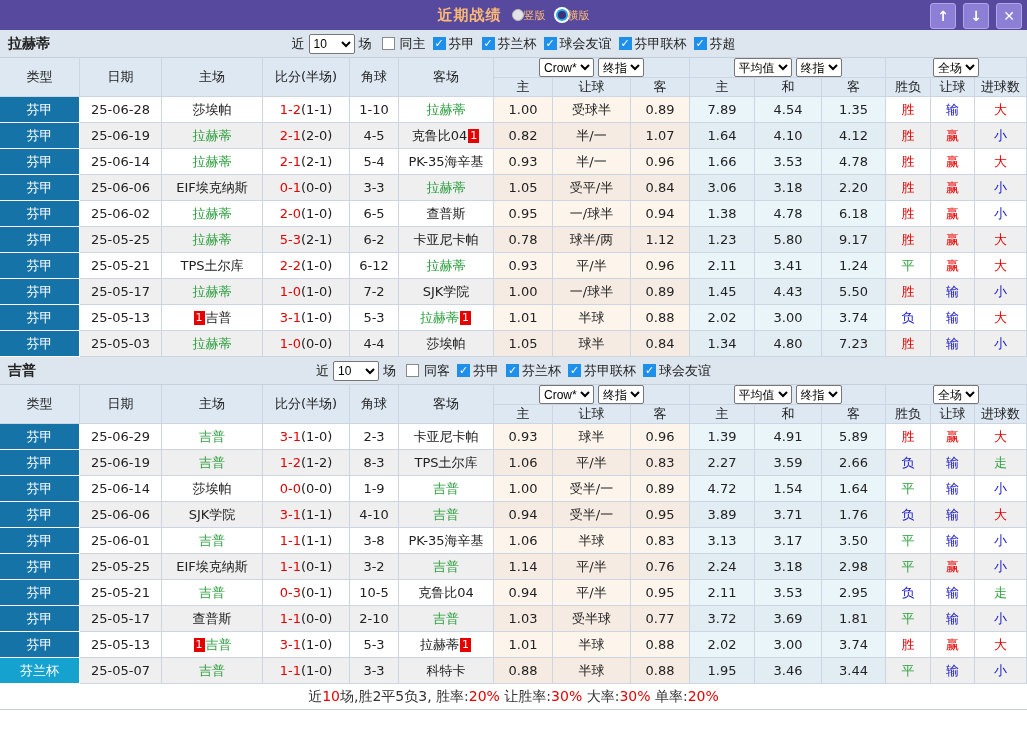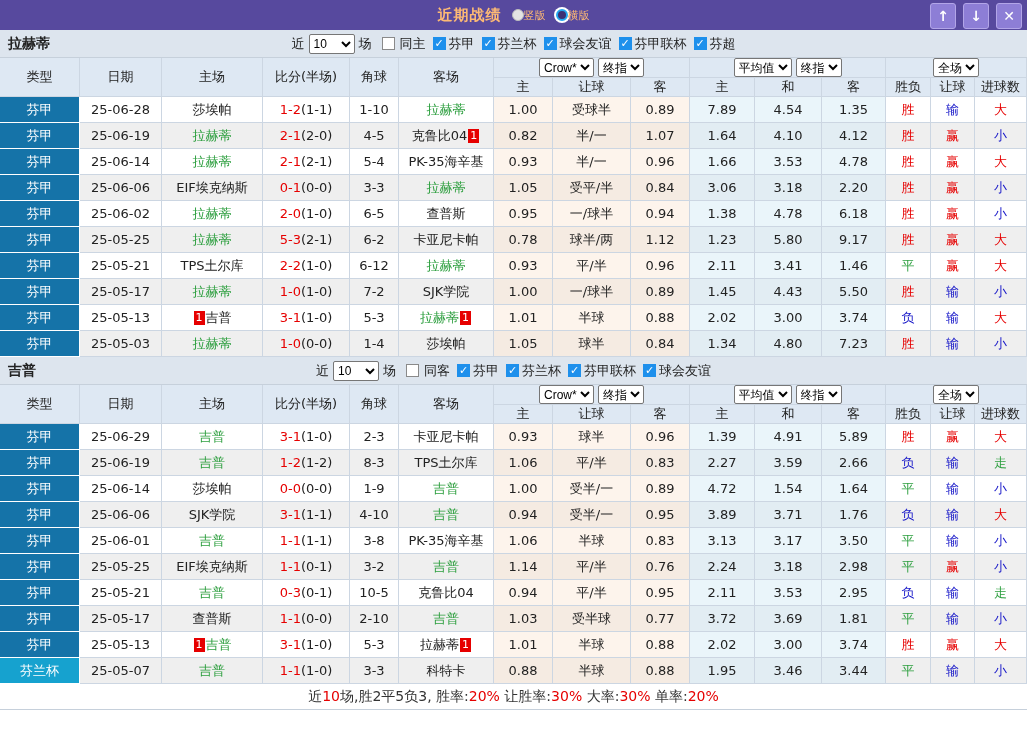--- a/index.html
+++ b/index.html
@@ -256,21 +256,21 @@
               <td class="c-plain">25-05-21</td>
               <td class="c-plain team-cell"><span class="team-text">TPS土尔库</span></td>
               <td class="c-plain"><span class="score-main">2-2</span><span class="score-half">(1-0)</span></td>
               <td class="c-plain">6-12</td>
               <td class="c-plain team-cell"><span class="green-team">拉赫蒂</span></td>
               <td class="c-hcp">0.93</td>
               <td class="c-hcp">平/半</td>
               <td class="c-hcp">0.96</td>
               <td class="c-avg">2.11</td>
               <td class="c-avg">3.41</td>
-              <td class="c-avg">1.46</td>
+              <td class="c-avg">1.24</td>
               <td class="c-plain res-g">平</td>
               <td class="c-plain res-r">赢</td>
               <td class="c-plain res-r">大</td>
             </tr>
             <tr>
               <td class="t-cell">芬甲</td>
               <td class="c-plain">25-05-17</td>
               <td class="c-plain team-cell"><span class="green-team">拉赫蒂</span></td>
               <td class="c-plain"><span class="score-main">1-0</span><span class="score-half">(1-0)</span></td>
               <td class="c-plain">7-2</td>
@@ -300,21 +300,21 @@
               <td class="c-avg">3.74</td>
               <td class="c-plain res-b">负</td>
               <td class="c-plain res-b">输</td>
               <td class="c-plain res-r">大</td>
             </tr>
             <tr>
               <td class="t-cell">芬甲</td>
               <td class="c-plain">25-05-03</td>
               <td class="c-plain team-cell"><span class="green-team">拉赫蒂</span></td>
               <td class="c-plain"><span class="score-main">1-0</span><span class="score-half">(0-0)</span></td>
-              <td class="c-plain">1-4</td>
+              <td class="c-plain">4-4</td>
               <td class="c-plain team-cell"><span class="team-text">莎埃帕</span></td>
               <td class="c-hcp">1.05</td>
               <td class="c-hcp">球半</td>
               <td class="c-hcp">0.84</td>
               <td class="c-avg">1.34</td>
               <td class="c-avg">4.80</td>
               <td class="c-avg">7.23</td>
               <td class="c-plain res-r">胜</td>
               <td class="c-plain res-b">输</td>
               <td class="c-plain res-b">小</td>

